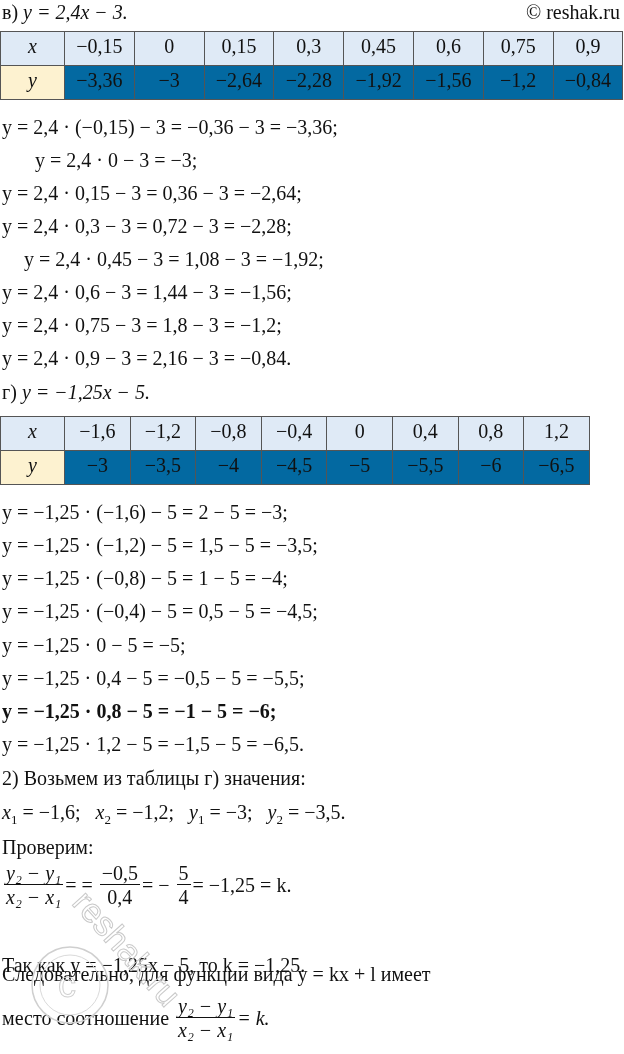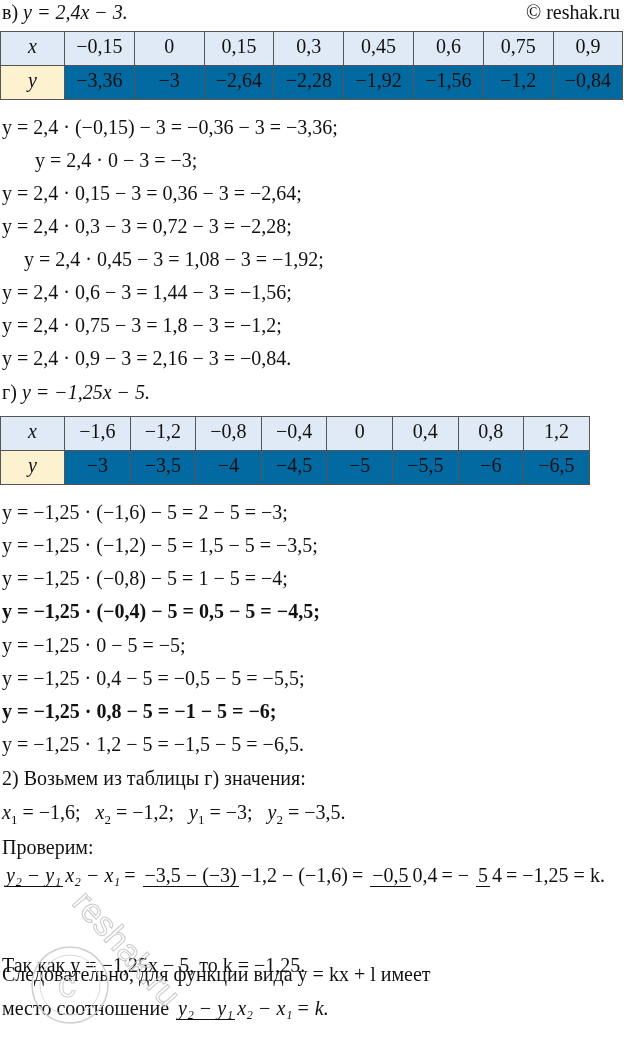--- a/index.html
+++ b/index.html
@@ -15,21 +15,21 @@
 
   table.vt { position: absolute; left: 0; border-collapse: collapse; table-layout: fixed; }
   table.vt td {
     border: 1px solid #555; text-align: center; padding: 0;
     font-size: 20px; height: 33px; vertical-align: top; line-height: 28px;
   }
   table.vt tr.hdr td { background: #dfeaf6; }
   table.vt td.lab { background: #fdf2d0; font-style: italic; width: 63px; }
   table.vt tr.dat td.val { background: #0369a1; }
 
-  .frac { display: inline-flex; flex-direction: row; align-items: center; vertical-align: middle; margin: 0 2px; }
+  .frac { display: inline-flex; flex-direction: column; align-items: center; vertical-align: middle; margin: 0 2px; }
   .frac .num { border-bottom: 1px solid #111; padding: 0 2px; line-height: 22px; }
   .frac .den { padding: 0 2px; line-height: 24px; }
   .eq { vertical-align: middle; }
 
   .wm { position: absolute; left: 30px; top: 880px; width: 170px; height: 150px; pointer-events: none; }
 </style>
 </head>
 <body>
 
 <div class="line" style="top:0px;">
@@ -110,44 +110,41 @@
     <td class="val">−5,5</td>
     <td class="val">−6</td>
     <td class="val">−6,5</td>
   </tr>
 </tbody>
   </table>
 
 <div class="line" style="top:500px;">y = −1,25 · (−1,6) − 5 = 2 − 5 = −3;</div>
 <div class="line" style="top:533px;">y = −1,25 · (−1,2) − 5 = 1,5 − 5 = −3,5;</div>
 <div class="line" style="top:566px;">y = −1,25 · (−0,8) − 5 = 1 − 5 = −4;</div>
-<div class="line" style="top:599px;font-weight:bold;">y = −1,25 · (−0,4) − 5 = 0,5 − 5 = −4,5;</div>
+<div class="line" style="top:599px;">y = −1,25 · (−0,4) − 5 = 0,5 − 5 = −4,5;</div>
 <div class="line" style="top:633px;">y = −1,25 · 0 − 5 = −5;</div>
 <div class="line" style="top:666px;">y = −1,25 · 0,4 − 5 = −0,5 − 5 = −5,5;</div>
 <div class="line" style="top:699px;font-weight:bold;">y = −1,25 · 0,8 − 5 = −1 − 5 = −6;</div>
 <div class="line" style="top:732px;">y = −1,25 · 1,2 − 5 = −1,5 − 5 = −6,5.</div>
 
 <div class="line" style="top:766px;">2) Возьмем из таблицы г) значения:</div>
 <div class="line" style="top:800px;">
   <span class="i">x</span><span class="sub">1</span><span> = −1,6;</span>&nbsp;&nbsp;
   <span class="i">x</span><span class="sub">2</span><span> = −1,2;</span>&nbsp;&nbsp;
   <span class="i">y</span><span class="sub">1</span><span> = −3;</span>&nbsp;&nbsp;
   <span class="i">y</span><span class="sub">2</span><span> = −3,5.</span>
 </div>
 <div class="line" style="top:835px;">Проверим:</div>
 
 <div class="line" style="top:862px; line-height:normal;">
   <span class="frac i">
     <span class="num">y₂ − y₁</span>
     <span class="den">x₂ − x₁</span>
   </span><span class="eq">=</span>
-  <span class="frac">
-    <span class="num">−3,5 − (−3)</span>
-    <span class="den">−1,2 − (−1,6)</span>
-  </span><span class="eq">=</span>
+  <span class="eq">=</span>
   <span class="frac">
     <span class="num">−0,5</span>
     <span class="den">0,4</span>
   </span><span class="eq">= −</span>
   <span class="frac">
     <span class="num">5</span>
     <span class="den">4</span>
   </span><span class="eq">= −1,25 = k.</span>
 </div>
 

